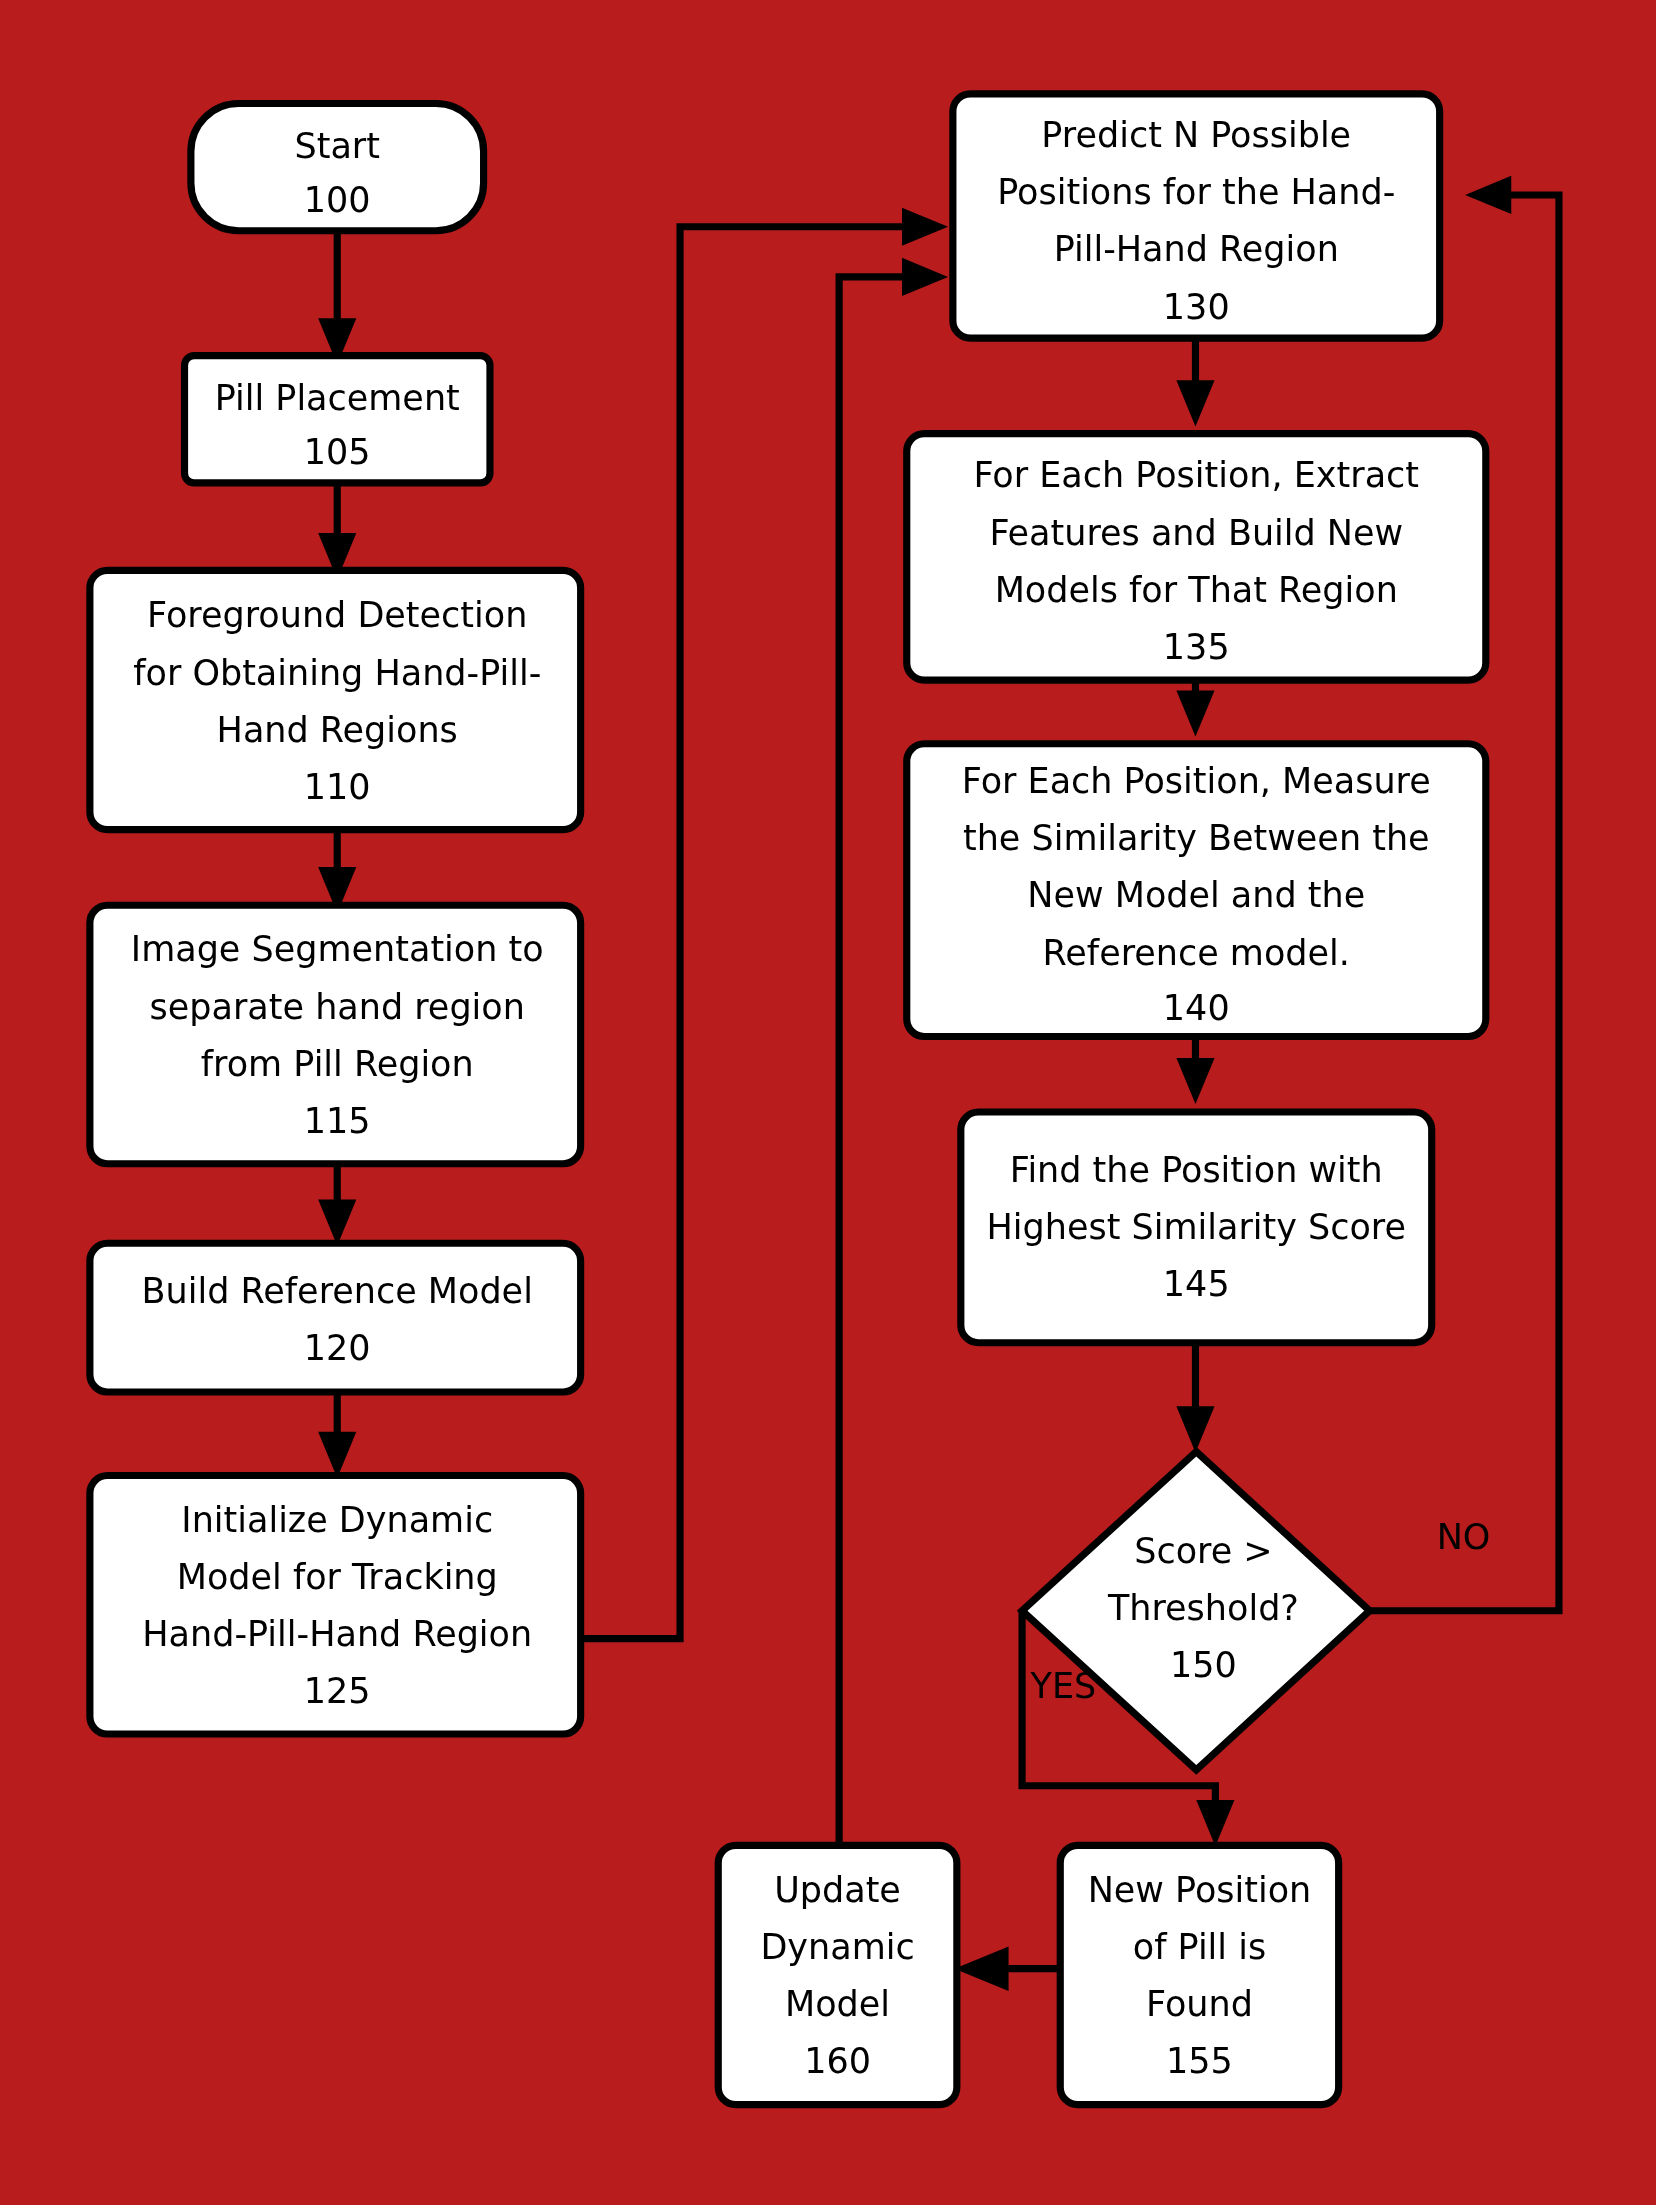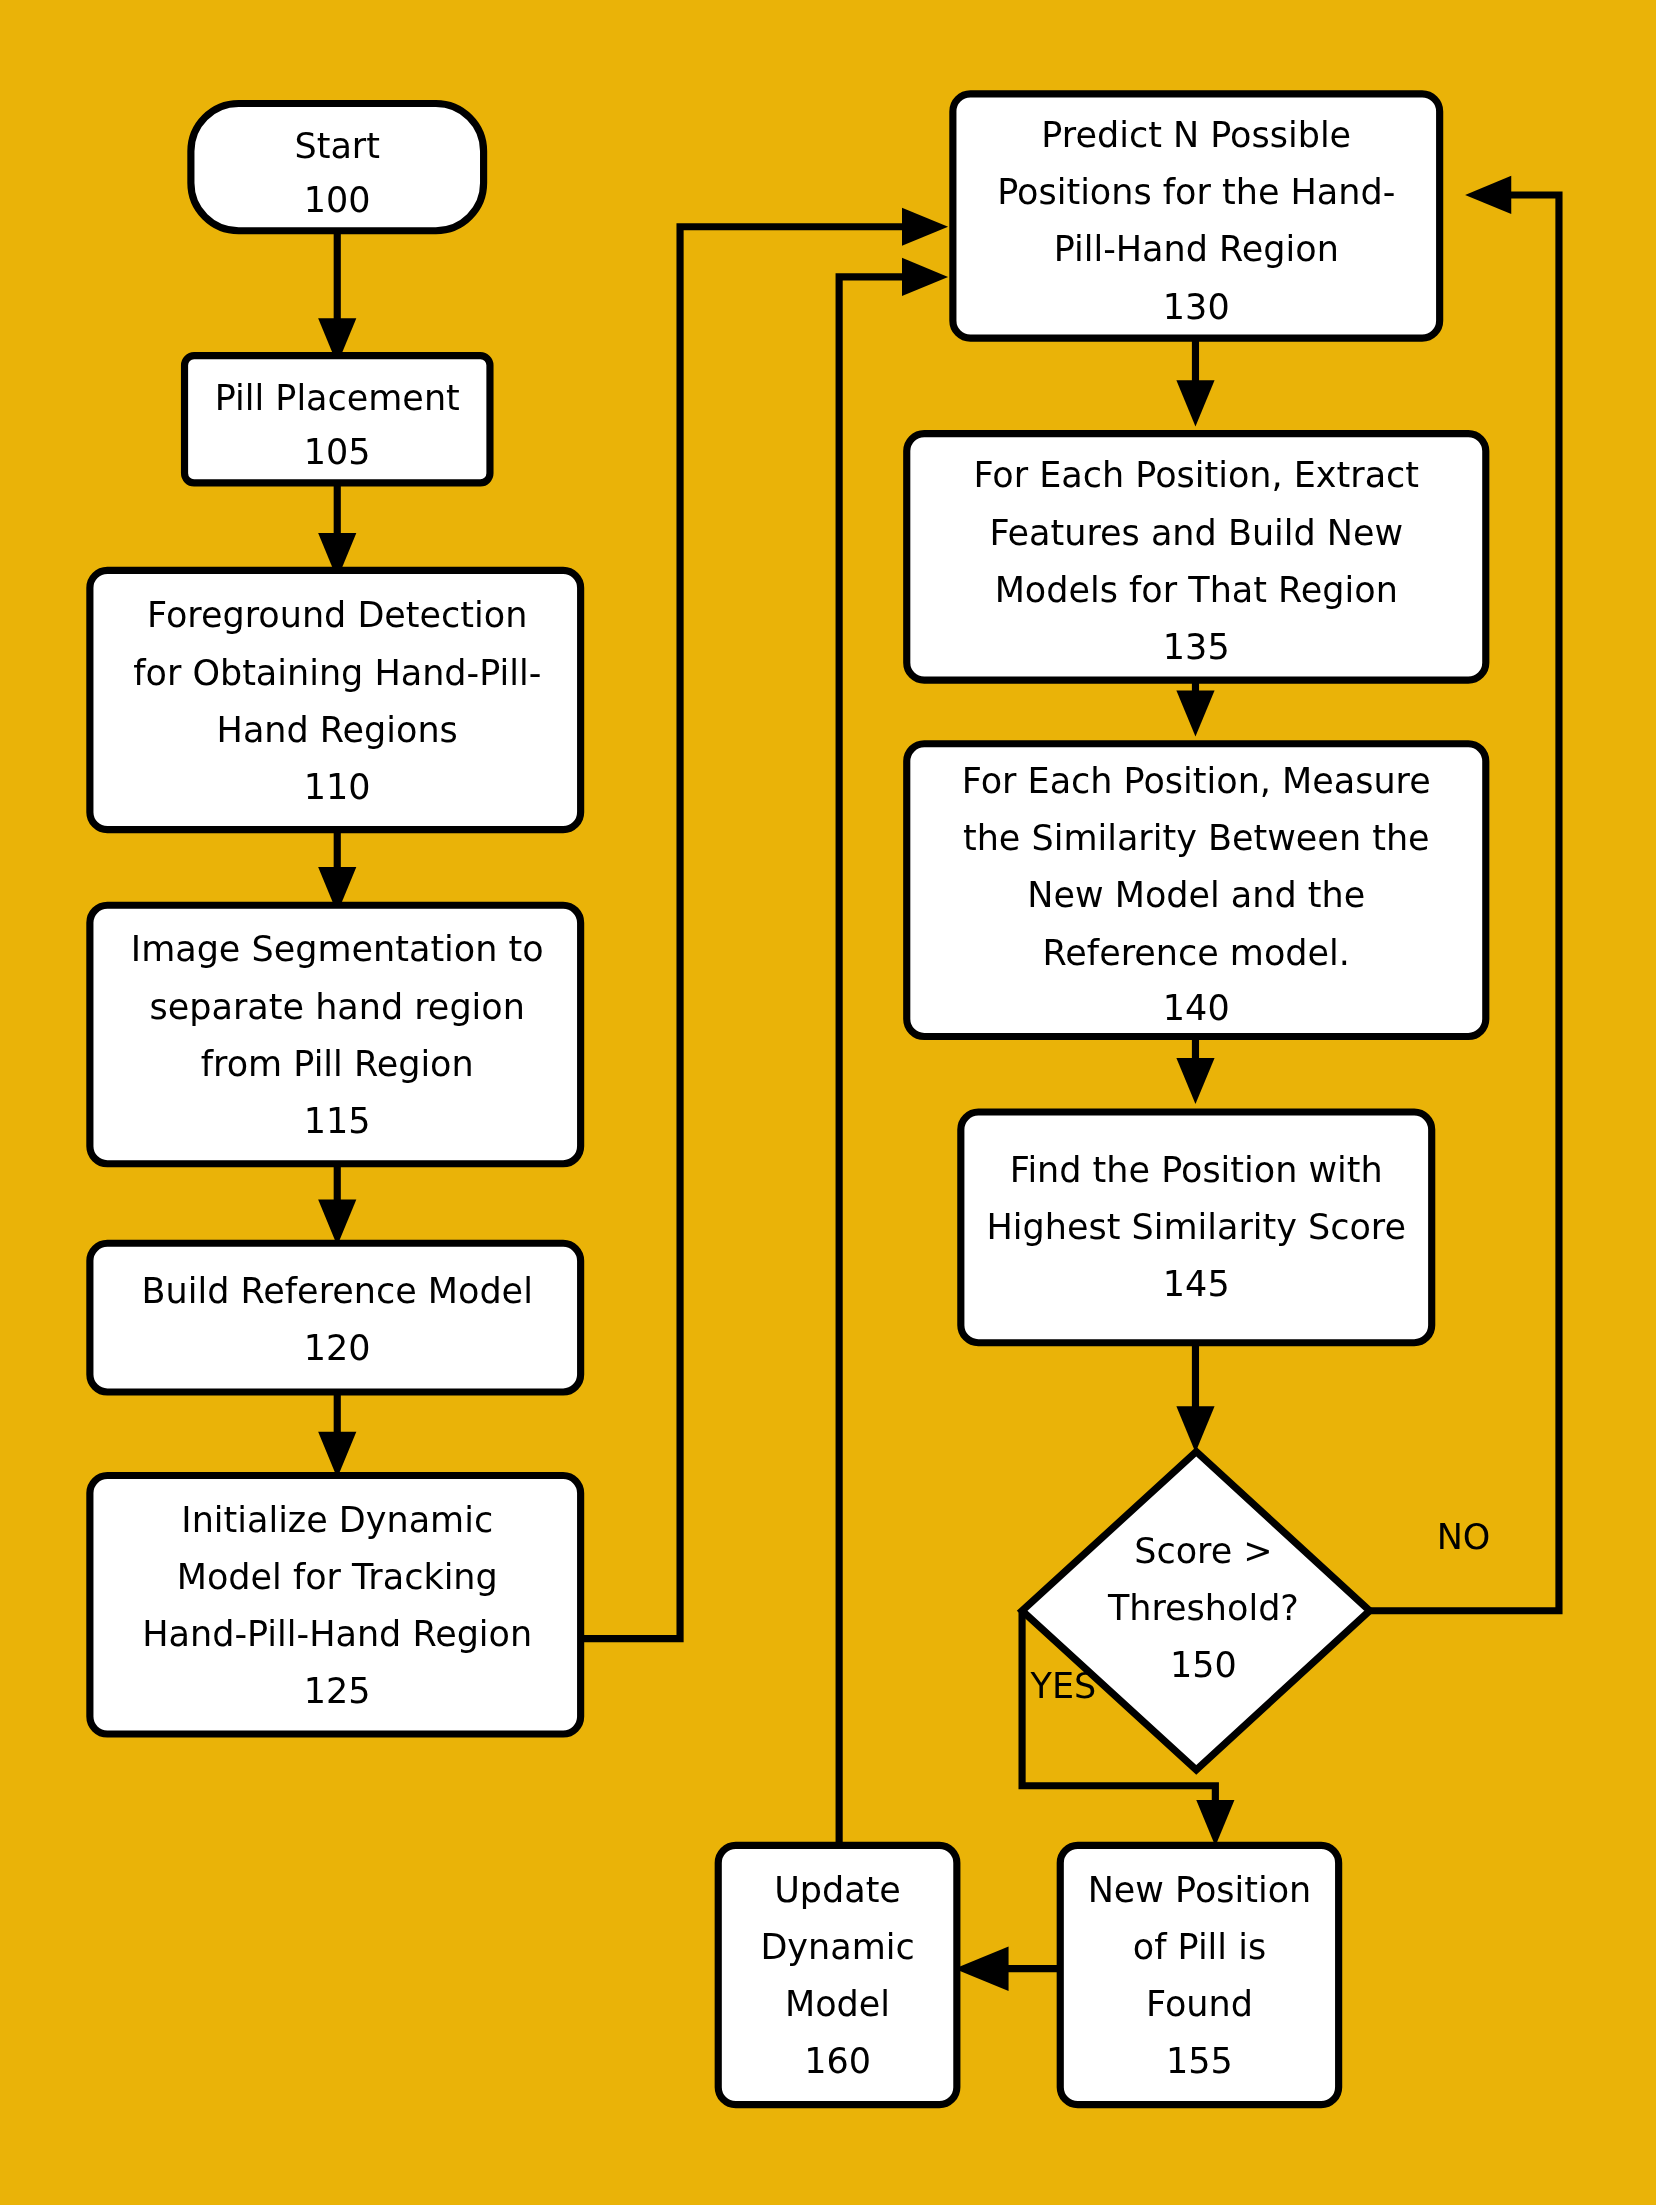--- a/index.html
+++ b/index.html
@@ -4,21 +4,21 @@
 <style>
   html, body {
     margin: 0;
     padding: 0;
     background: #ffffff;
   }
   #flowchart-root {
     position: relative;
     width: 1656px;
     height: 2205px;
-    background: #eab308;
+    background: #b91c1c;
     font-family: "DejaVu Sans", sans-serif;
   }
   svg#flow-svg {
     display: block;
     width: 1656px;
     height: 2205px;
   }
   .node-shape {
     fill: #ffffff;
     stroke: #000000;

